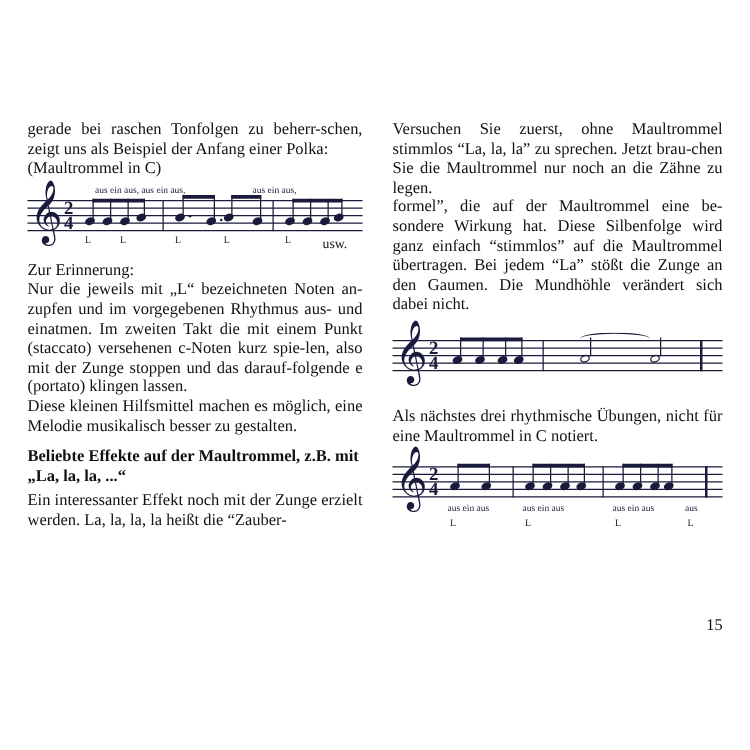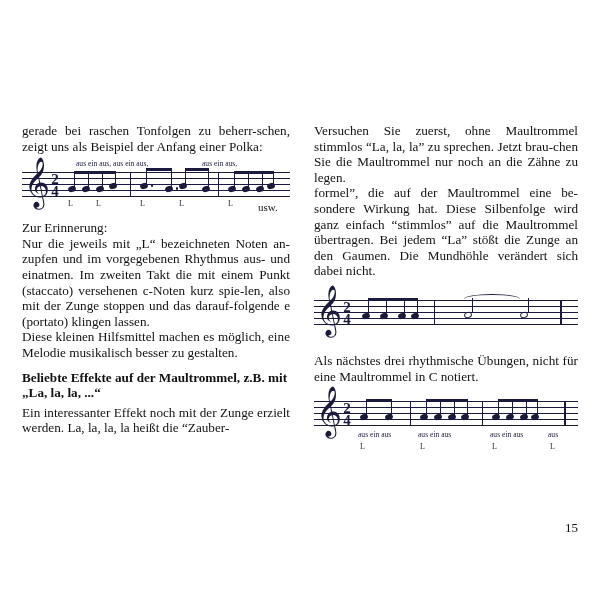--- a/index.html
+++ b/index.html
@@ -12,21 +12,20 @@
     background: #ffffff;
     font-family: "Liberation Serif", serif;
     color: #111111;
     overflow: hidden;
   }
   .page {
     position: relative;
     width: 600px;
     height: 552px;
     box-sizing: border-box;
-    margin-top: 28px;
   }
   .content {
     position: absolute;
     left: 22px;
     top: 95px;
     width: 556px;
     display: flex;
     gap: 24px;
   }
   .col {
@@ -180,20 +179,21 @@
 </head>
 <body>
 
 <div class="page">
 
   <div class="content">
 
     <div class="col left">
 
       <p class="para">gerade bei raschen Tonfolgen zu beherr-schen, zeigt uns als Beispiel der Anfang einer Polka:</p>
+      <p class="para nojust">(Maultrommel in C)</p>
 
       <div class="gap-s"></div>
 
       <div class="music m1">
         <div class="staff-wrap">
 
           <div class="lyr" style="left:54px; top:2px;">aus ein aus, aus ein aus,</div>
           <div class="lyr" style="left:180px; top:2px;">aus ein aus,</div>
 
           <div class="staff-lines" style="top:14px; height:24px;">

